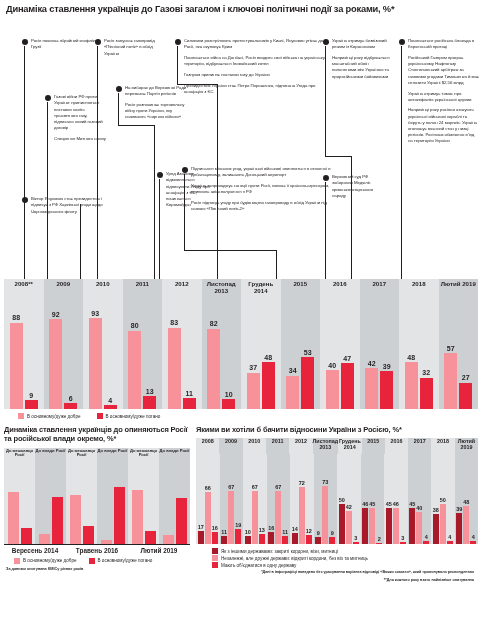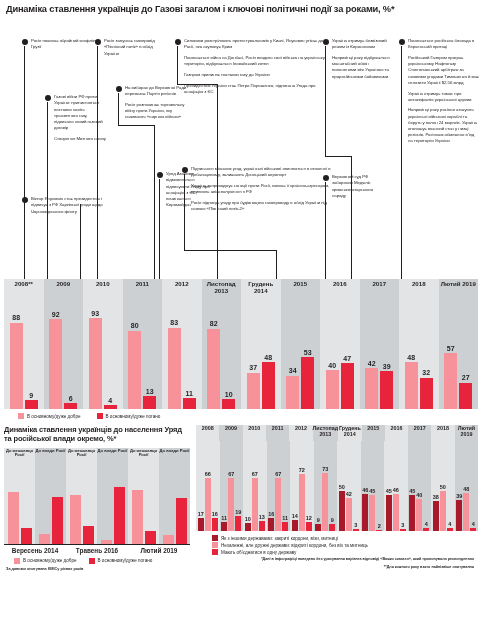--- a/index.html
+++ b/index.html
@@ -366,21 +366,21 @@
   </div>
   <div class="item">
     <span class="sw bad"></span>
     <span class="lgtxt">В основному/дуже погано</span>
   </div>
 </div>
 
 <div id="bottom">
 
   <div id="bl">
-    <div class="panel-title">Динаміка ставлення українців до населення Уряд та російської влади окремо, %*</div>
+    <div class="panel-title">Динаміка ставлення українців до опиняються Росії та російської влади окремо, %*</div>
     <div class="bl-chart" id="bl-bars">
         <div class="blcell light">
           <div class="cap">До мешканця Росії</div>
           <div style="display: flex; align-items: flex-end; gap: 2px; height: 100%;">
             <div class="blbar good" style="height: 51.84px;"></div>
             <div class="blbar bad" style="height: 15.84px;"></div>
           </div>
         </div>
         <div class="blcell dark">
           <div class="cap">До влади Росії</div>
@@ -430,20 +430,21 @@
       </div>
       <div class="item">
         <span class="sw bad"></span>
         <span class="lgtxt">В основному/дуже погано</span>
       </div>
     </div>
     <div class="source">За даними опитувань КМІСу різних років</div>
   </div>
 
   <div id="br">
+    <div class="panel-title">Якими ви хотіли б бачити відносини України з Росією, %*</div>
     <div class="br-years" id="br-years">
         <div class="yc light">2008</div>
         <div class="yc dark">2009</div>
         <div class="yc light">2010</div>
         <div class="yc dark">2011</div>
         <div class="yc light">2012</div>
         <div class="yc dark">Листопад 2013</div>
         <div class="yc light">Грудень 2014</div>
         <div class="yc dark">2015</div>
         <div class="yc light">2016</div>

